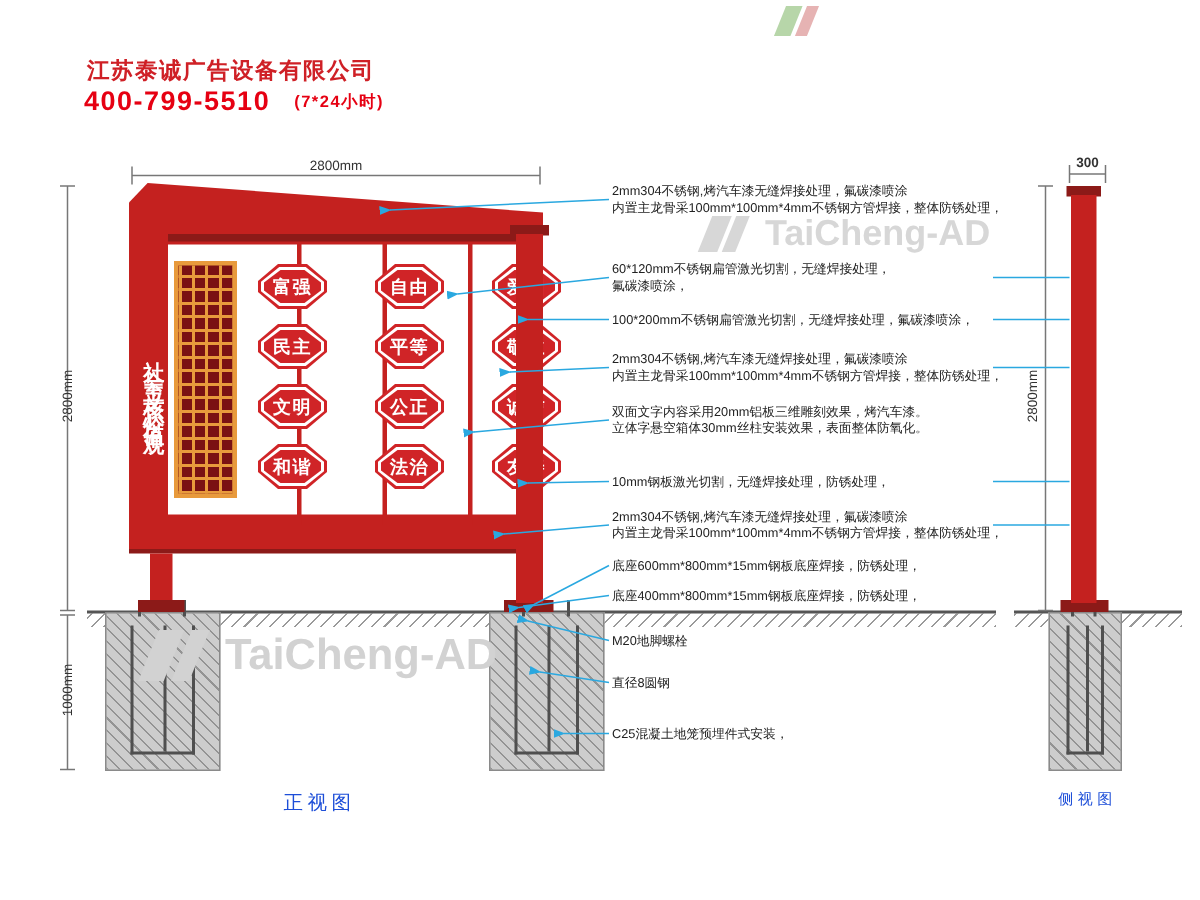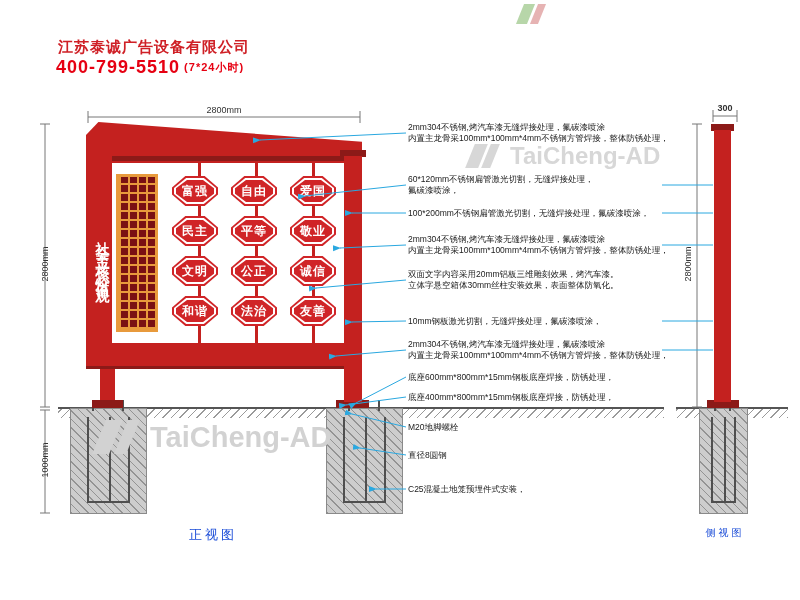--- a/index.html
+++ b/index.html
@@ -4,21 +4,21 @@
 <style>
   html,body{margin:0;padding:0;background:#fff}
   .canvas{position:relative;width:800px;height:600px;background:#fff;overflow:hidden;
           font-family:Liberation Sans, sans-serif}
   .canvas *{box-sizing:border-box}
   .abs{position:absolute}
 
   
   .company{left:58px;top:38px;font-size:15px;font-weight:bold;color:#cf2026;letter-spacing:1px;z-index:8}
   .phone{left:56px;top:57px;font-size:18px;font-weight:bold;color:#e60012;letter-spacing:1px;z-index:8}
-  .phone-note{font-size:11px;margin-left:4px;vertical-align:2px}
+  .phone-note{font-size:11px;margin-left:16px;vertical-align:2px}
 
   
   .wm{display:flex;align-items:center;gap:8px;color:#d7d7d7;font-weight:bold;z-index:2}
   .wm-mark{position:relative;display:inline-block}
   .wm-mark i{position:absolute;background:currentColor;transform:skewX(-22deg)}
   .wm-mark .b1{left:6%;top:0;width:38%;height:100%}
   .wm-mark .b2{left:54%;top:0;width:26%;height:100%}
 
   
   .red{background:#c4211f}
@@ -34,21 +34,21 @@
           font-size:14px;font-weight:bold;letter-spacing:6px;z-index:5}
 
   .lattice{background-color:#7a1113;border:3px solid #e89a3c;z-index:5;
     background-image:
       repeating-linear-gradient(0deg,#e89a3c 0 2px,transparent 2px 9px),
       repeating-linear-gradient(90deg,#e89a3c 0 2px,transparent 2px 9px)}
 
   .rails{z-index:4}
   .rail{position:absolute;top:0;bottom:0;width:3px;background:#c4211f}
 
-  .badges{display:grid;grid-template-columns:repeat(3,46px);grid-auto-rows:30px;gap:10px 13px;z-index:5}
+  .badges{display:grid;grid-template-columns:repeat(3,46px);grid-auto-rows:30px;gap:10px 32px;z-index:5}
   .badge{--oct:polygon(29% 0%,71% 0%,100% 38%,100% 62%,71% 100%,29% 100%,0% 62%,0% 38%);
          position:relative;clip-path:var(--oct);background:#d02427}
   .badge .ring{position:absolute;inset:2px;clip-path:var(--oct);background:#fff}
   .badge .core{position:absolute;inset:4px;clip-path:var(--oct);background:#d02427;
                display:flex;align-items:center;justify-content:center;
                color:#fff;font-weight:bold;font-size:12px;letter-spacing:1px}
 
   
   .groundline{height:2px;background:#555;z-index:3}
   .hatch{top:409px;height:9px;z-index:1;
@@ -270,21 +270,21 @@
   </div>
   <div class="abs ann" style="top:234px">
     <div>2mm304不锈钢,烤汽车漆无缝焊接处理，氟碳漆喷涂</div>
       <div>内置主龙骨采100mm*100mm*4mm不锈钢方管焊接，整体防锈处理，</div>
   </div>
   <div class="abs ann" style="top:269px">
     <div>双面文字内容采用20mm铝板三维雕刻效果，烤汽车漆。</div>
       <div>立体字悬空箱体30mm丝柱安装效果，表面整体防氧化。</div>
   </div>
   <div class="abs ann" style="top:316px">
-    <div>10mm钢板激光切割，无缝焊接处理，氟碳漆喷涂，</div>
+    <div>10mm钢板激光切割，无缝焊接处理，防锈处理，</div>
   </div>
   <div class="abs ann" style="top:339px">
     <div>2mm304不锈钢,烤汽车漆无缝焊接处理，氟碳漆喷涂</div>
       <div>内置主龙骨采100mm*100mm*4mm不锈钢方管焊接，整体防锈处理，</div>
   </div>
   <div class="abs ann" style="top:372px">
     <div>底座600mm*800mm*15mm钢板底座焊接，防锈处理，</div>
   </div>
   <div class="abs ann" style="top:392px">
     <div>底座400mm*800mm*15mm钢板底座焊接，防锈处理，</div>

